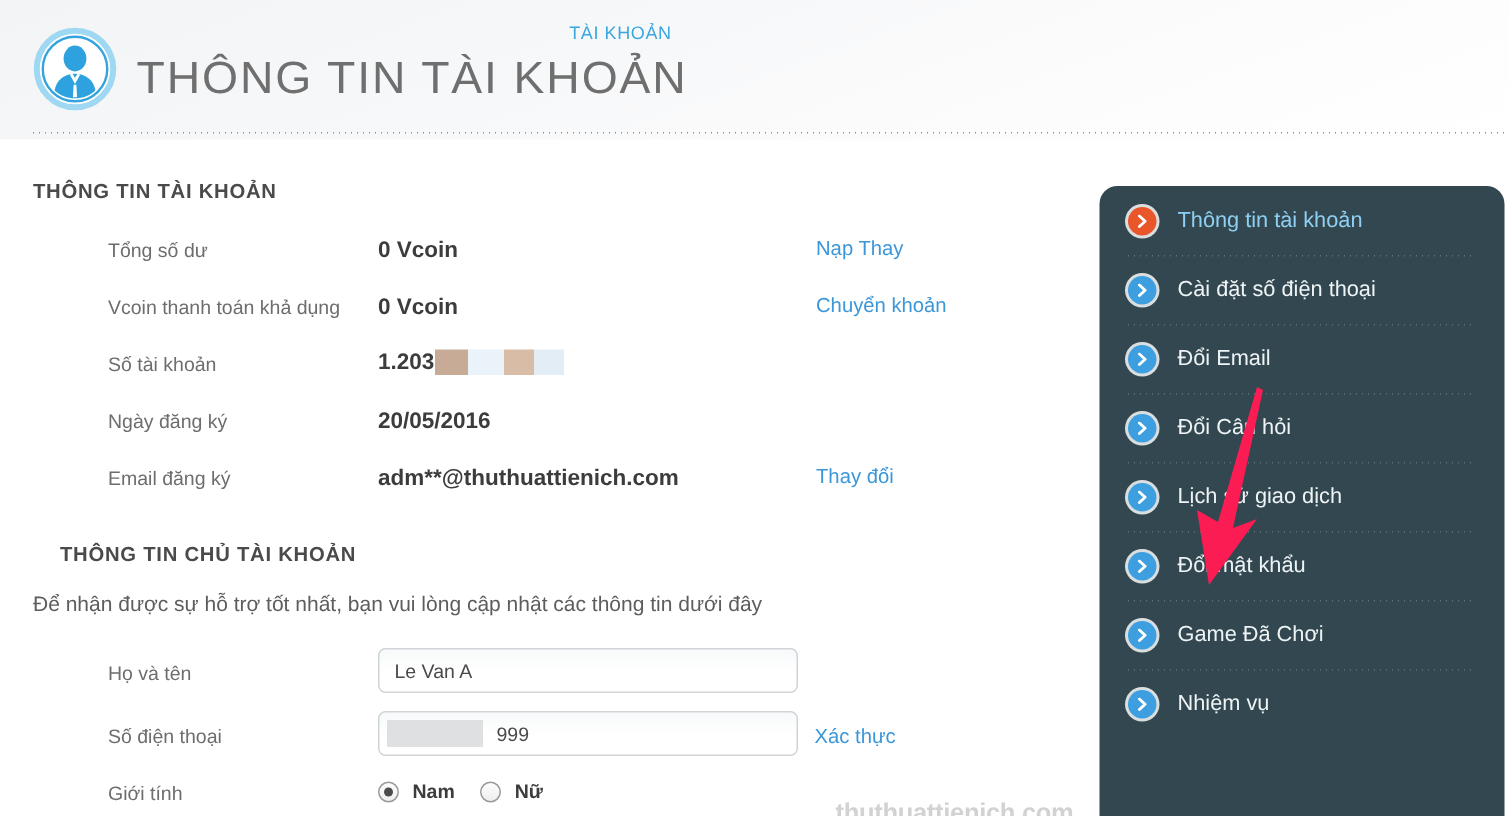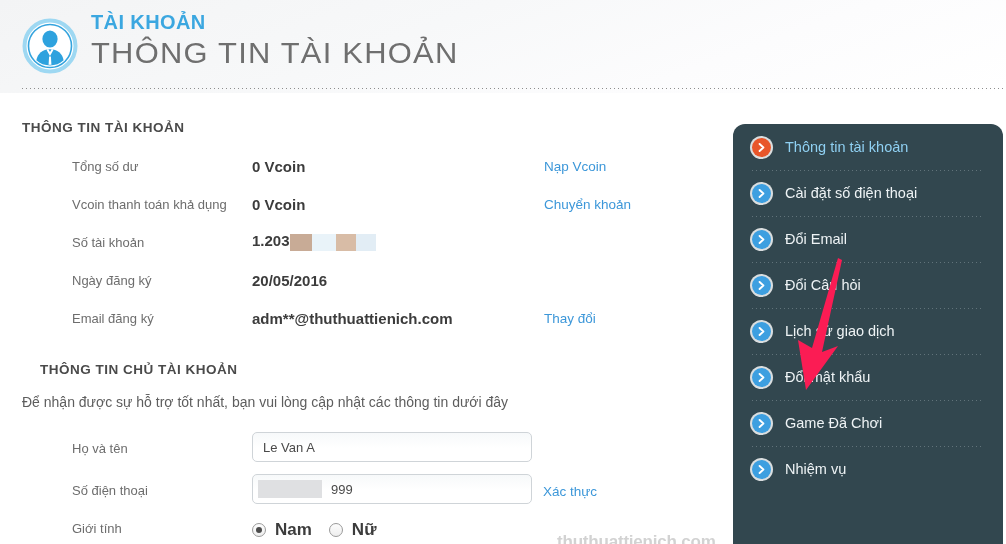--- a/index.html
+++ b/index.html
@@ -46,26 +46,27 @@
     top: 18px;
     width: 56px;
     height: 56px;
   }
   .title-block {
     position: absolute;
     left: 91px;
     top: 12px;
   }
   .kicker {
-    font-size: 20px;
+    font-size: 12px;
     color: #3ba7e0;
     letter-spacing: 0.4px;
-    font-weight: 700;
+    font-weight: 400;
     line-height: 20px;
     white-space: nowrap;
+    text-align: right;
   }
   .page-title {
     font-size: 30px;
     color: #6f6f6f;
     font-weight: 300;
     letter-spacing: 1.2px;
     line-height: 38px;
     margin-top: 2px;
     white-space: nowrap;
     transform: scaleX(1.03);
@@ -213,21 +214,21 @@
   }
   .radio.checked::after {
     content: "";
     position: absolute;
     left: 3px; top: 3px;
     width: 6px; height: 6px;
     border-radius: 50%;
     background: #4b4b4b;
   }
   .radio-label {
-    font-size: 17px;
+    font-size: 13px;
     color: #3c3c3c;
     font-weight: bold;
     margin-right: 8px;
   }
 
   .watermark {
     position: absolute;
     left: 557px;
     top: 532px;
     font-size: 17px;
@@ -327,21 +328,21 @@
   <div class="main">
 
     <div id="acct-heading" class="section-heading">THÔNG TIN TÀI KHOẢN</div>
 
     <table class="info-table">
       <tbody>
         <tr>
           <td class="info-label">Tổng số dư</td>
           <td class="info-value">0 Vcoin</td>
           <td class="info-action">
-            <a class="link">Nạp Vcoin</a>
+            <a class="link">Nạp Thay</a>
           </td>
         </tr>
         <tr>
           <td class="info-label">Vcoin thanh toán khả dụng</td>
           <td class="info-value">0 Vcoin</td>
           <td class="info-action">
             <a class="link">Chuyển khoản</a>
           </td>
         </tr>
         <tr>

